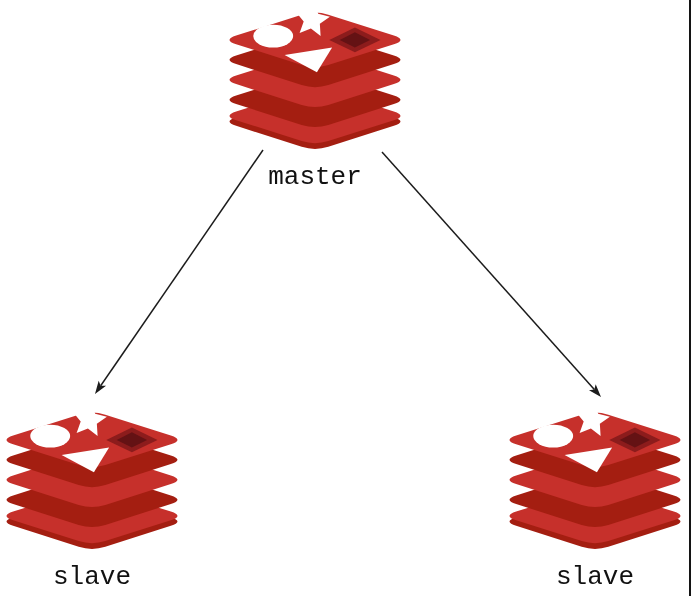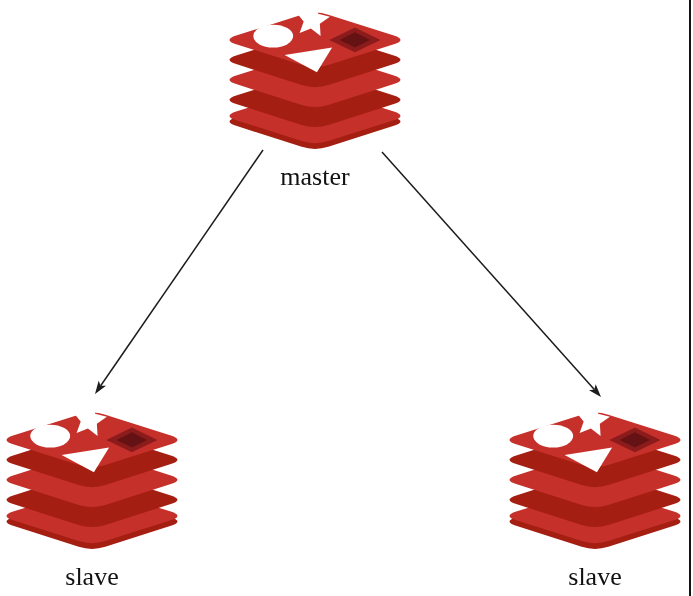--- a/index.html
+++ b/index.html
@@ -6,21 +6,21 @@
     margin: 0;
     padding: 0;
     background: #ffffff;
   }
   .canvas {
     position: relative;
     width: 693px;
     height: 596px;
     background: var(--bg, #ffffff);
     overflow: hidden;
-    font-family: Liberation Serif, serif;
+    font-family: Liberation Mono, monospace;
   }
   .edges-layer {
     position: absolute;
     left: 0; top: 0;
     width: 693px;
     height: 596px;
     z-index: 1;
   }
   .node {
     position: absolute;

